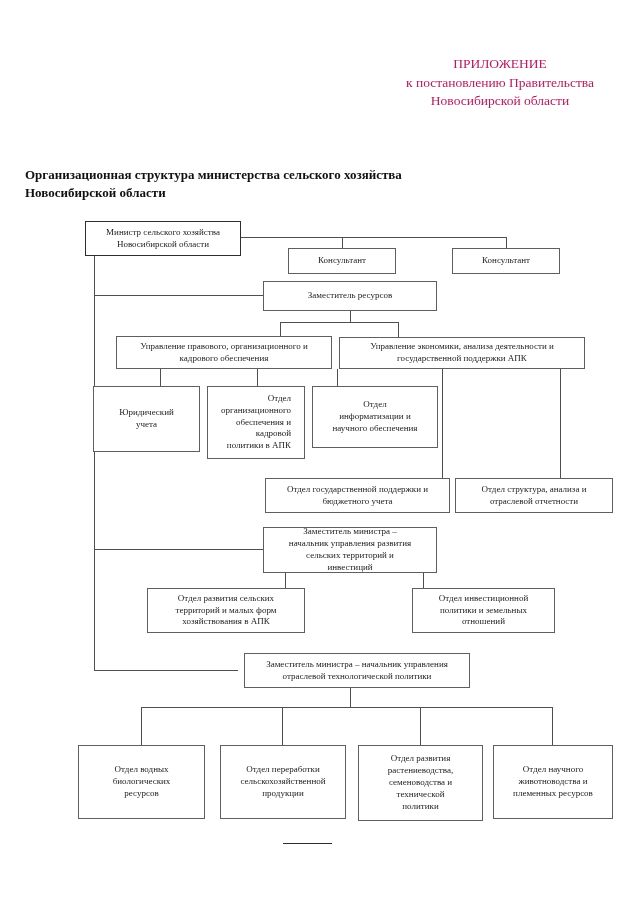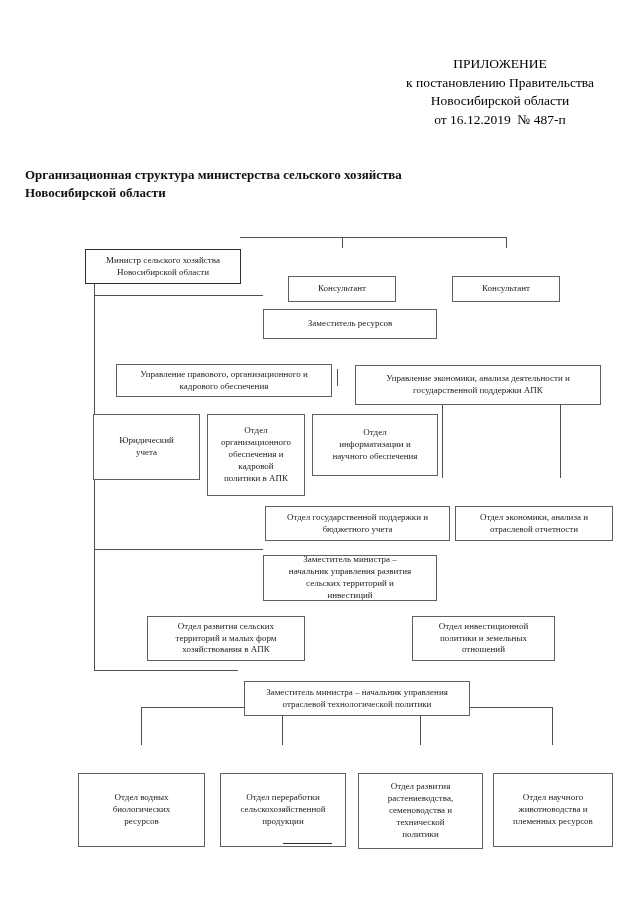--- a/index.html
+++ b/index.html
@@ -7,50 +7,49 @@
     position:relative;
     width:640px; height:905px;
     margin:0 auto;
     background:#ffffff;
     font-family:"Liberation Serif","DejaVu Serif",serif;
     color:#1c1c1c;
     overflow:hidden;
   }
   .header-block {
     position:absolute; top:55px; right:8px; width:264px;
-    text-align:center; font-size:13.5px; line-height:1.38; color:#000000;
+    text-align:center; font-size:13.5px; line-height:1.38; color:#be185d;
   }
   .doc-title {
     position:absolute; top:166px; left:25px; width:610px;
     font-weight:bold; font-size:13px; line-height:1.35; color:#111;
   }
   .doc-title span { display:inline-block; max-width:450px; }
   .box {
     position:absolute; box-sizing:border-box;
     display:flex; align-items:center; justify-content:center;
     text-align:center; background:#fff;
     border:1px solid #5f5f5f;
     font-size:9px; line-height:1.32; color:#1c1c1c;
     padding:2px 19px;
-    margin-top:28px;
   }
   .box.strong { border-color:#2e2e2e; }
   .hline, .vline { position:absolute; background:#4f4f4f; }
   .hline { height:1px; }
   .vline { width:1px; }
 
   
   #minister        { left:85px;  top:221px; width:156px; height:35px; }
   #consultant-l    { left:288px; top:248px; width:108px; height:26px; }
   #consultant-r    { left:452px; top:248px; width:108px; height:26px; }
   #deputy-minister { left:263px; top:281px; width:174px; height:30px; }
   #mgmt-legal      { left:116px; top:336px; width:216px; height:33px; }
-  #mgmt-econ       { left:355px; top:337px; width:246px; height:40px;font-family:Liberation Serif, serif; }
+  #mgmt-econ       { left:339px; top:337px; width:246px; height:32px;font-family:Liberation Serif, serif; }
   #legal-dept      { left:93px;  top:386px; width:107px; height:66px; }
-  #org-dept        { left:207px; top:386px; width:98px;  height:82px; }
+  #org-dept        { left:207px; top:386px; width:98px;  height:73px;text-align:right; }
   #info-dept       { left:312px; top:386px; width:126px; height:62px; }
   #support-dept    { left:265px; top:478px; width:185px; height:35px; }
   #econ-dept       { left:455px; top:478px; width:158px; height:35px; }
   #deputy-rural    { left:263px; top:527px; width:174px; height:46px; }
   #rural-dept      { left:147px; top:588px; width:158px; height:45px; }
   #invest-dept     { left:412px; top:588px; width:143px; height:45px; }
   #deputy-tech     { left:244px; top:653px; width:226px; height:35px; }
   #water-dept      { left:78px;  top:745px; width:127px; height:74px; }
   #processing-dept { left:220px; top:745px; width:126px; height:74px; }
   #crop-dept       { left:358px; top:745px; width:125px; height:76px; }
@@ -60,21 +59,20 @@
 </style>
 </head>
 <body>
 
 <div class="page">
 
   <div class="header-block">
     <div>ПРИЛОЖЕНИЕ</div>
     <div>к постановлению Правительства</div>
     <div>Новосибирской области</div>
-    <div>от 16.12.2019&nbsp; № 487-п</div>
   </div>
 
   <div class="doc-title">
     <span>Организационная структура министерства сельского хозяйства Новосибирской области</span>
   </div>
 
   <div class="hline" style="left:240px; top:237px; width:266px;"></div>
   <div class="vline" style="left:342px; top:237px; height:11px;"></div>
   <div class="vline" style="left:506px; top:237px; height:11px;"></div>
 
@@ -107,21 +105,21 @@
   <div class="box strong" id="minister">Министр сельского хозяйства Новосибирской области</div>
   <div class="box" id="consultant-l">Консультант</div>
   <div class="box" id="consultant-r">Консультант</div>
   <div class="box" id="deputy-minister">Заместитель ресурсов</div>
   <div class="box" id="mgmt-legal">Управление правового, организационного и кадрового обеспечения</div>
   <div class="box" id="mgmt-econ">Управление экономики, анализа деятельности и государственной поддержки АПК</div>
   <div class="box" id="legal-dept">Юридический учета</div>
   <div class="box" id="org-dept">Отдел организационного обеспечения и кадровой политики в АПК</div>
   <div class="box" id="info-dept">Отдел информатизации и научного обеспечения</div>
   <div class="box" id="support-dept">Отдел государственной поддержки и бюджетного учета</div>
-  <div class="box" id="econ-dept">Отдел экономики, анализа и отраслевой отчетности</div>
+  <div class="box" id="econ-dept">Отдел структура, анализа и отраслевой отчетности</div>
   <div class="box" id="deputy-rural">Заместитель министра – начальник управления развития сельских территорий и инвестиций</div>
   <div class="box" id="rural-dept">Отдел развития сельских территорий и малых форм хозяйствования в АПК</div>
   <div class="box" id="invest-dept">Отдел инвестиционной политики и земельных отношений</div>
   <div class="box" id="deputy-tech">Заместитель министра – начальник управления отраслевой технологической политики</div>
   <div class="box" id="water-dept">Отдел водных биологических ресурсов</div>
   <div class="box" id="processing-dept">Отдел переработки сельскохозяйственной продукции</div>
   <div class="box" id="crop-dept">Отдел развития растениеводства, семеноводства и технической политики</div>
   <div class="box" id="livestock-dept">Отдел научного животноводства и племенных ресурсов</div>
 
   <div class="footnote-rule"></div>

